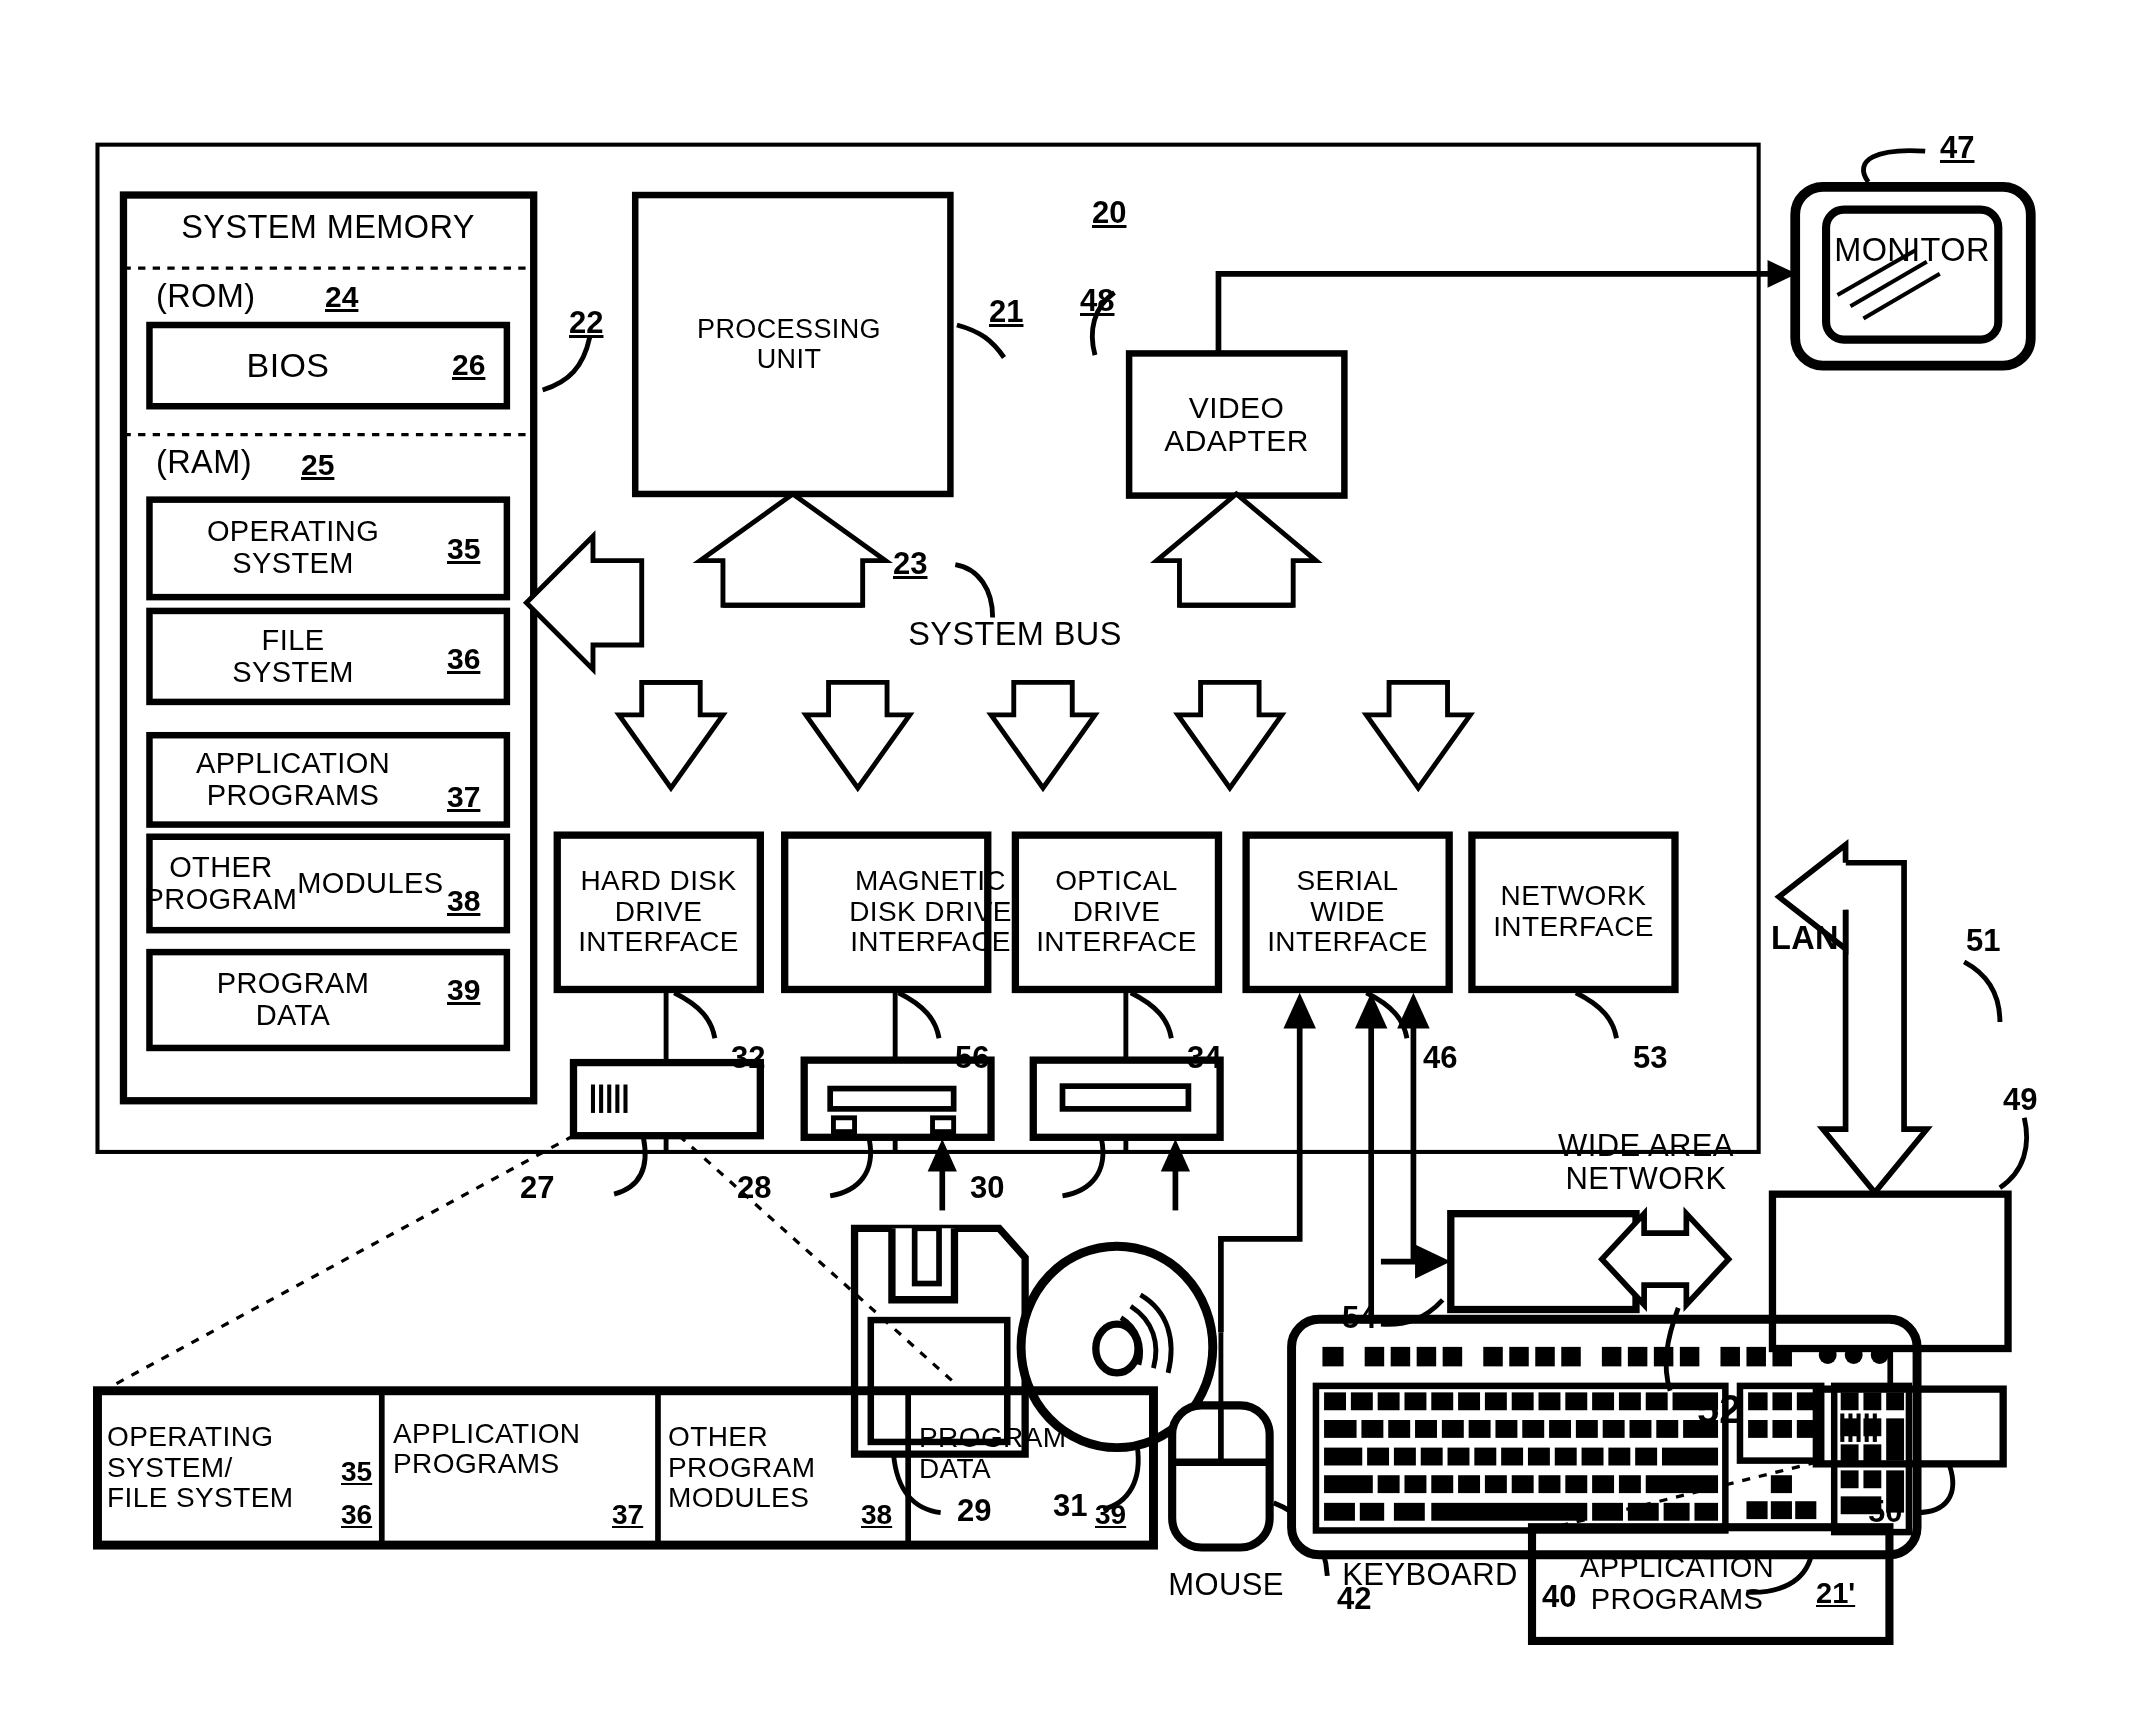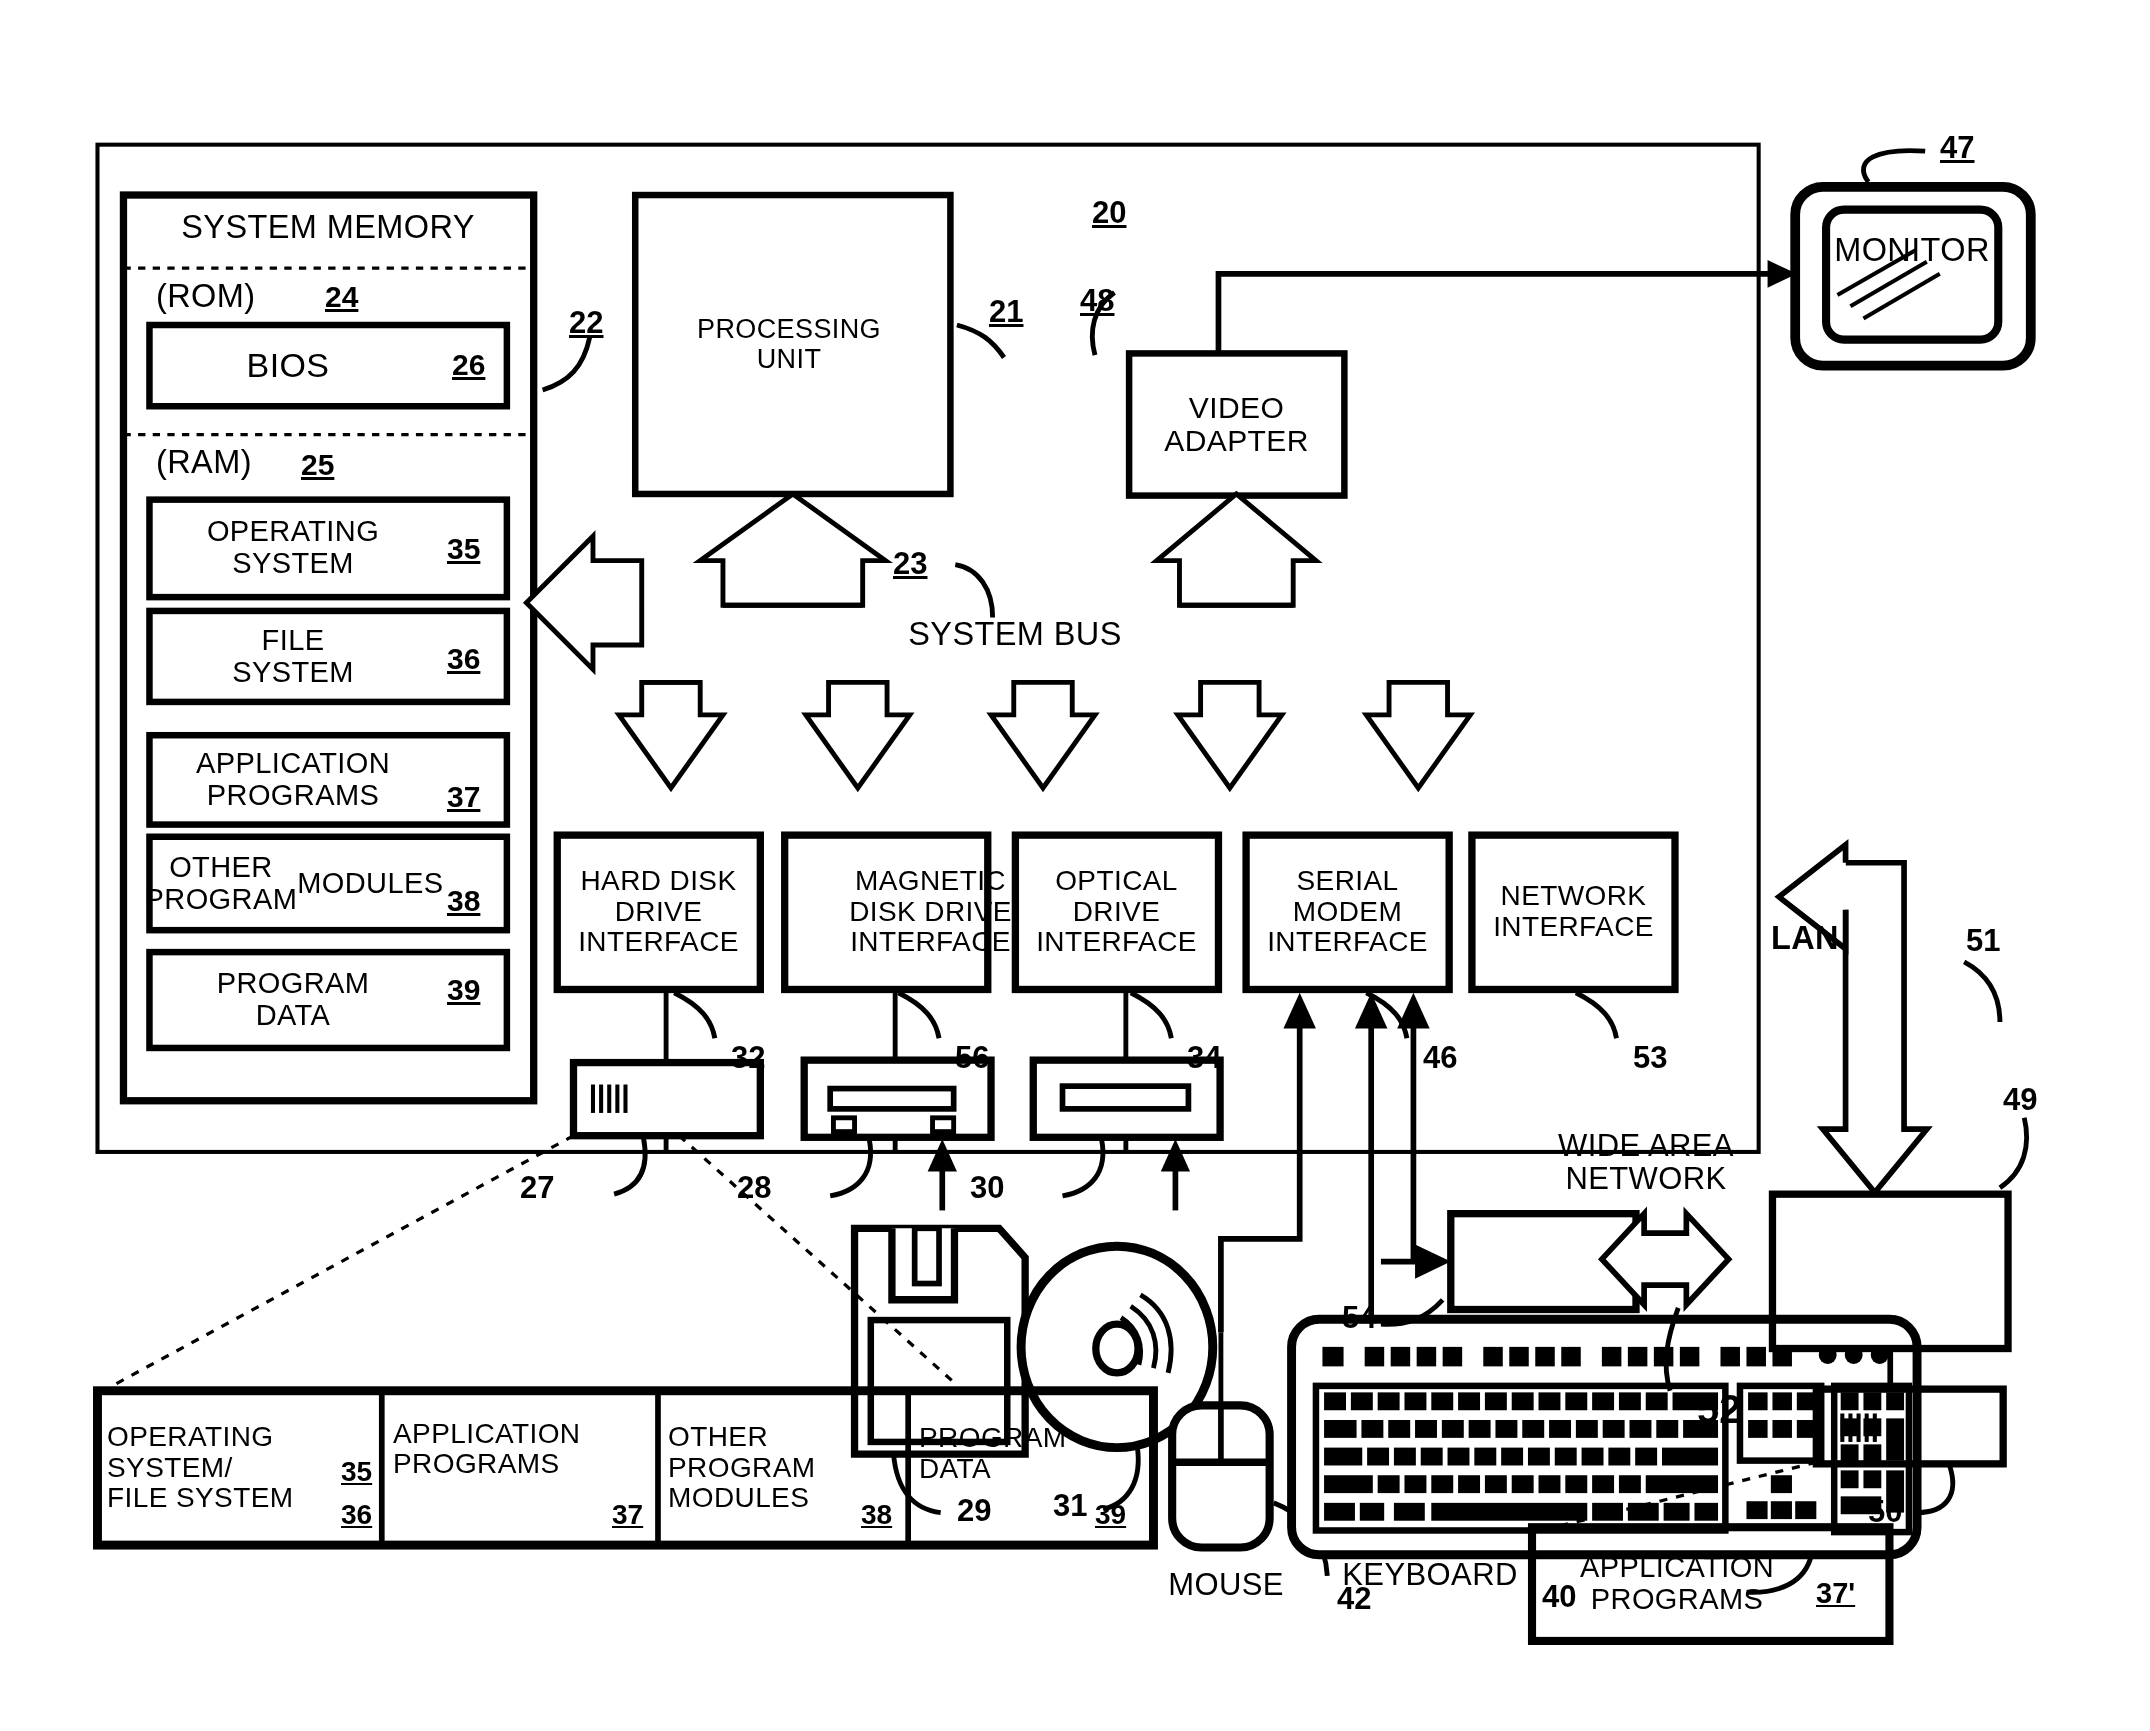--- a/index.html
+++ b/index.html
@@ -406,21 +406,21 @@
 
 <div class="boxtxt" style="left:1018px;top:835px;width:197px;height:154px;font-size:28px;flex-direction:column;">
   <span class="sc">OPTICAL</span>
   <span class="sc">DRIVE</span>
   <span class="sc">INTERFACE</span>
 </div>
 <div class="rnum" style="left:1187px;top:1040px;font-size:31px;">34</div>
 
 <div class="boxtxt" style="left:1249px;top:835px;width:197px;height:154px;font-size:28px;flex-direction:column;">
   <span class="sc">SERIAL</span>
-  <span class="sc">MODEM</span>
+  <span class="sc">WIDE</span>
   <span class="sc">INTERFACE</span>
 </div>
 <div class="rnum" style="left:1423px;top:1040px;font-size:31px;">46</div>
 
 <div class="boxtxt" style="left:1475px;top:835px;width:197px;height:154px;font-size:28px;flex-direction:column;">
   <span class="sc">NETWORK</span>
   <span class="sc">INTERFACE</span>
 </div>
 <div class="rnum" style="left:1633px;top:1040px;font-size:31px;">53</div>
 
@@ -479,16 +479,16 @@
 <div class="rnum" style="left:1342px;top:1300px;font-size:31px;">54</div>
 
 <div class="rnum" style="left:2003px;top:1082px;font-size:31px;">49</div>
 
 <div class="rnum" style="left:1868px;top:1494px;font-size:31px;">50</div>
 
 <div class="boxtxt" style="left:1543px;top:1527px;width:268px;height:114px;font-size:29px;flex-direction:column;">
   <span class="sc">APPLICATION</span>
   <span class="sc">PROGRAMS</span>
 </div>
-<div class="num" style="left:1816px;top:1577px;font-size:29px;">37'</div>
+<div class="num" style="left:1816px;top:1577px;font-size:29px;">21'</div>
 
 </div>
 
 
 </body></html>

